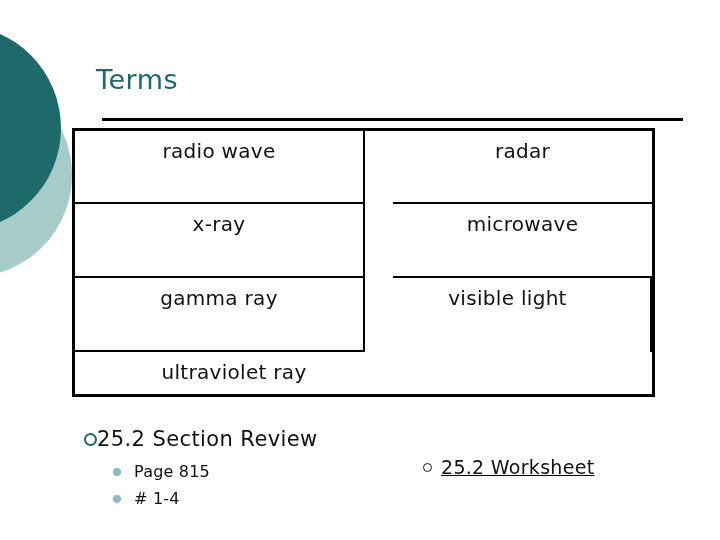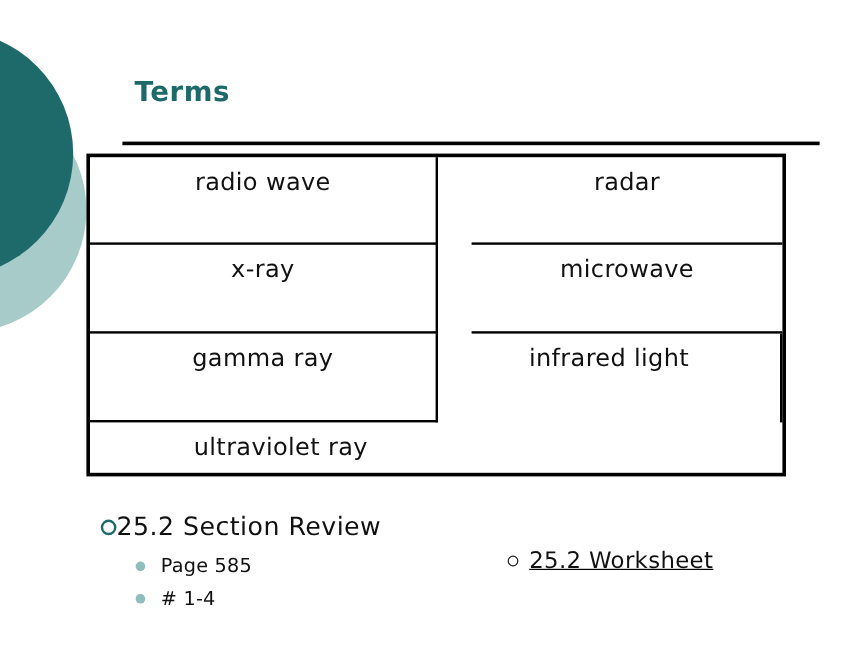--- a/index.html
+++ b/index.html
@@ -13,22 +13,22 @@
   html,body{width:720px;height:540px;}
   body{font-family:"DejaVu Sans","Liberation Sans",sans-serif;background:#ffffff;}
   .slide{position:relative;width:720px;height:540px;background:#ffffff;overflow:hidden;}
 
   
   .circle{position:absolute;border-radius:50%;}
   .circle-light{left:-132px;top:73px;width:204px;height:204px;background:var(--accent_light);}
   .circle-dark{left:-145px;top:25px;width:206px;height:206px;background:var(--accent_dark);}
 
   
-  .title{position:absolute;left:112px;top:64px;font-size:23px;letter-spacing:.5px;
-         color:var(--accent_dark);font-weight:700;}
+  .title{position:absolute;left:96px;top:64px;font-size:27px;letter-spacing:.5px;
+         color:var(--accent_dark);font-weight:400;}
   .title-underline{position:absolute;left:102px;top:118px;width:581px;height:2.5px;
          background:var(--line);}
 
   
   .terms-table{position:absolute;left:72px;top:128px;width:583px;height:269px;
          border:3px solid var(--line);display:grid;
          grid-template-columns:290px 287px;grid-template-rows:73px 74px 74px 42px;}
   .cell{border-right:2px solid var(--line);border-bottom:2px solid var(--line);
          text-align:center;padding-top:8px;font-size:20px;letter-spacing:.3px;color:var(--text);}
   .cell.last-col{border-right:none;margin-left:28px;}
@@ -63,33 +63,33 @@
 
   <h1 class="title">Terms</h1>
   <div class="title-underline"></div>
 
   <div class="terms-table">
     <div class="cell">radio wave</div>
     <div class="cell last-col">radar</div>
     <div class="cell">x-ray</div>
     <div class="cell last-col">microwave</div>
     <div class="cell">gamma ray</div>
-    <div class="cell last-row">infrared light</div>
+    <div class="cell last-row">visible light</div>
     <div class="cell last-col last-row">ultraviolet ray</div>
   </div>
 
   <div class="review">
     <div class="review-heading brow">
       <span class="ring"></span>
       <span class="btext">25.2 Section Review</span>
     </div>
     <div class="review-items">
       <div class="review-item brow">
         <span class="dot"></span>
-        <span class="btext">Page 585</span>
+        <span class="btext">Page 815</span>
       </div>
       <div class="review-item brow">
         <span class="dot"></span>
         <span class="btext"># 1-4</span>
       </div>
     </div>
   </div>
 
   <div class="worksheet brow">
     <span class="ring"></span>

